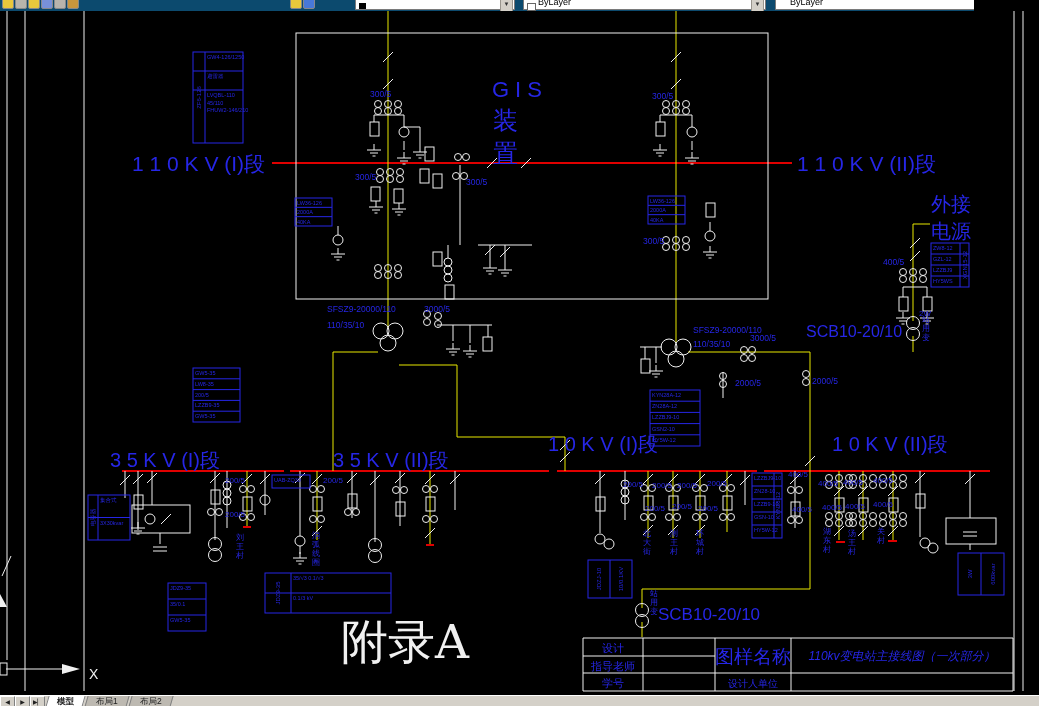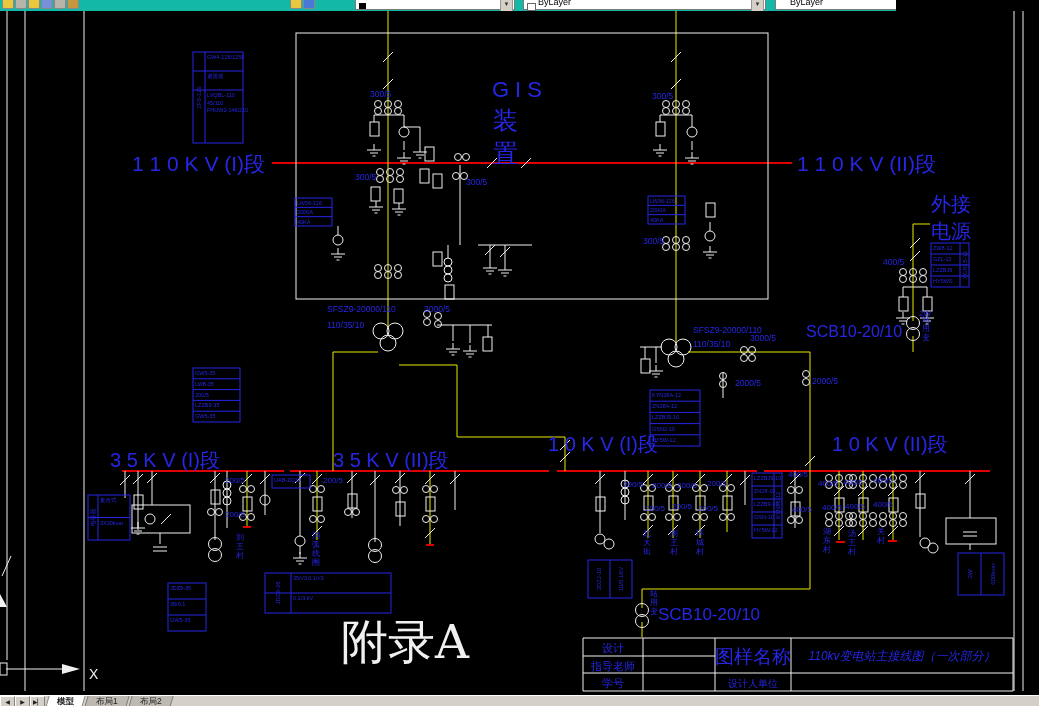--- a/index.html
+++ b/index.html
@@ -1,19 +1,19 @@
 <!DOCTYPE html>
 <html><head>
 <meta charset="utf-8">
 <style>
   html,body{margin:0;padding:0;background:#000;width:1039px;height:706px;overflow:hidden;
     font-family:"Liberation Sans",sans-serif;}
   #app{position:relative;width:1039px;height:706px;background:#000;}
   
-  #toolbar{position:absolute;left:0;top:0;width:896px;height:11px;background:#14b8a6;
+  #toolbar{position:absolute;left:0;top:0;width:974px;height:11px;background:#0c4a6e;
     border-bottom:1px solid #9a968e;overflow:hidden;text-decoration:underline;}
   .tb-icon{position:absolute;top:-3px;width:10px;height:10px;border:1px solid #888;border-radius:2px;}
   .combo{position:absolute;top:-7px;height:17px;background:#fff;border:1px solid #7a7a7a;
     font-size:9px;color:#000;line-height:17px;padding-left:14px;box-sizing:border-box;}
   .combo .swatch{position:absolute;left:3px;top:9px;width:7px;height:6px;background:#000;}
   .combo .arrow{position:absolute;right:1px;top:3px;width:11px;height:13px;background:#d4d0c8;
     border:1px solid #9a968e;font-size:6px;text-align:center;line-height:13px;color:#333;}
   
   #canvas{position:absolute;left:0;top:11px;width:1039px;height:684px;background:#000;}
   svg{display:block;}

